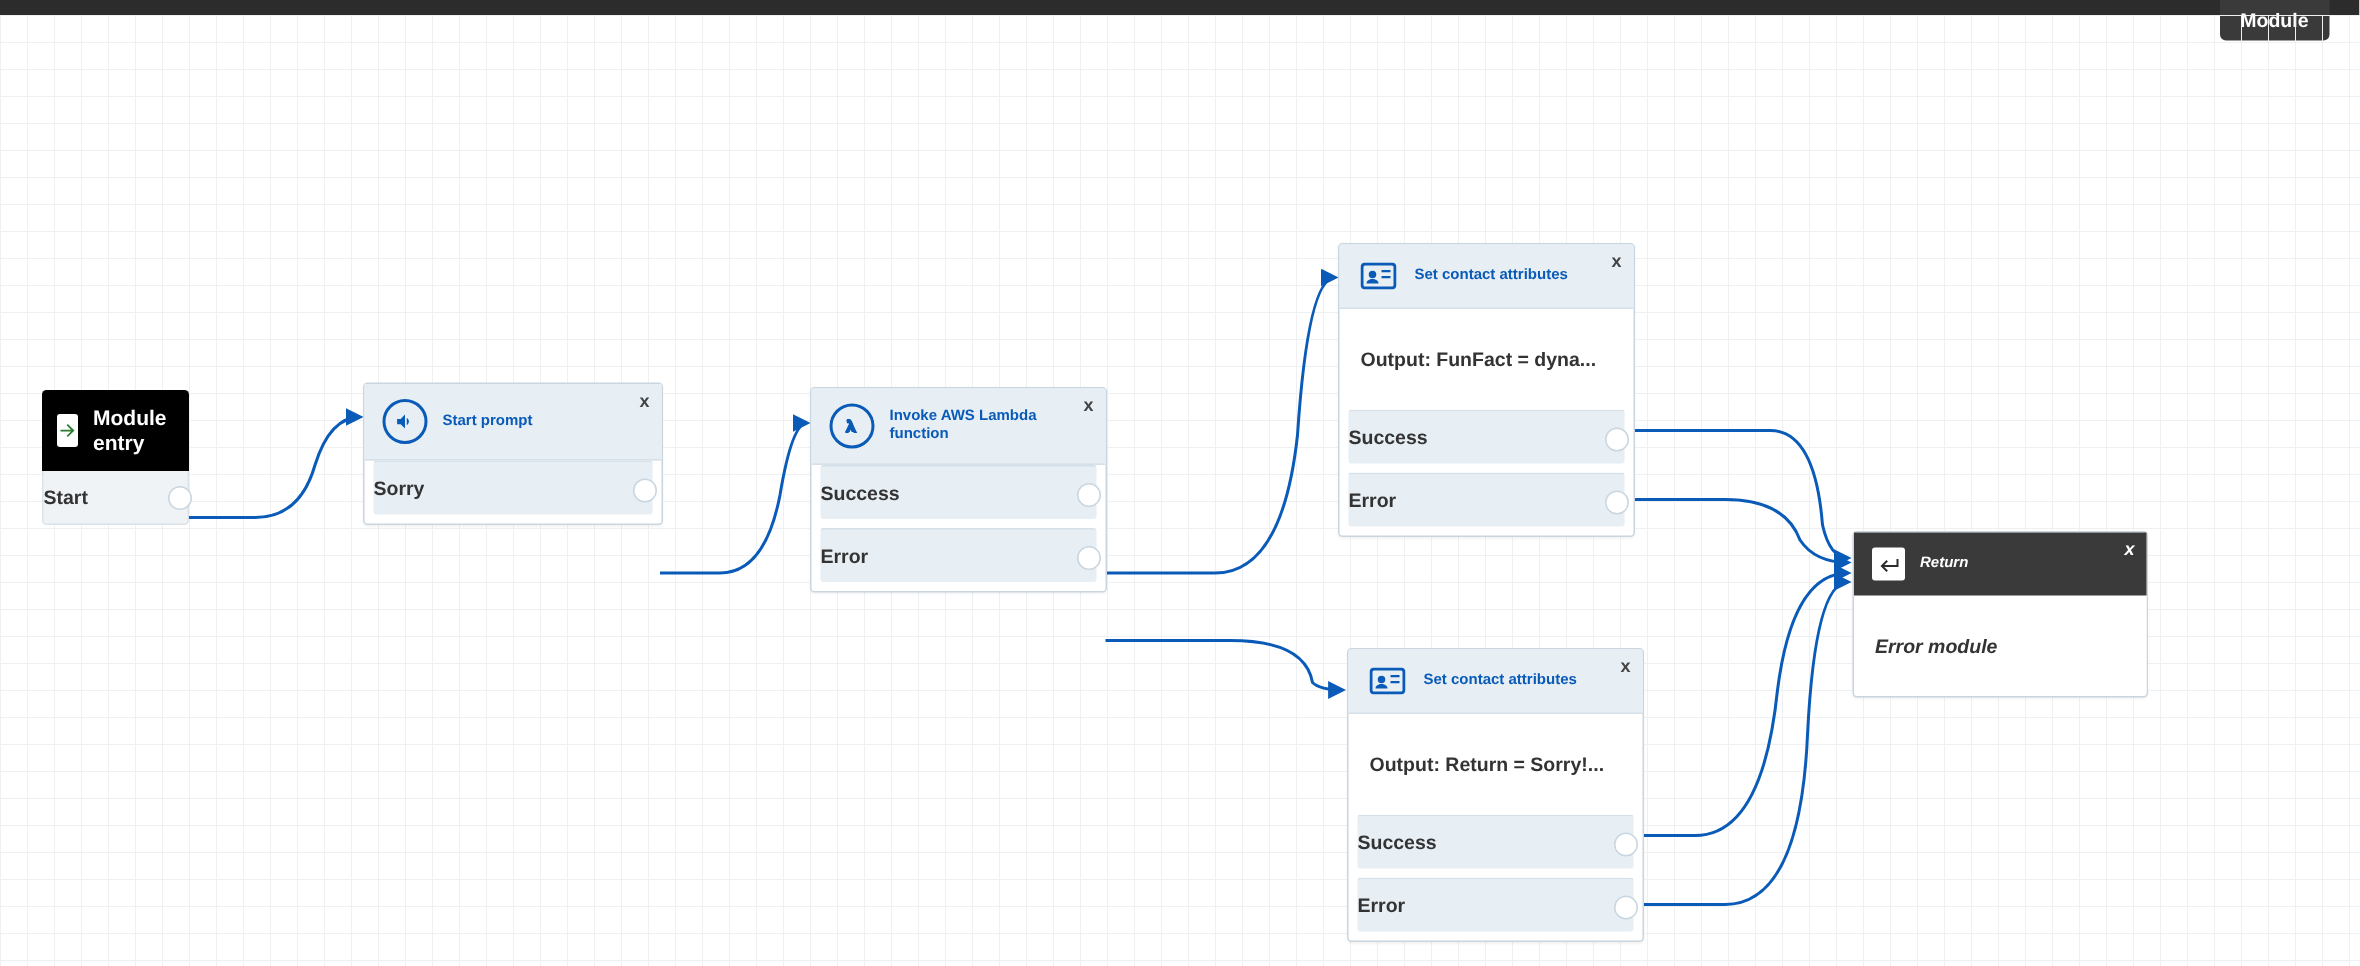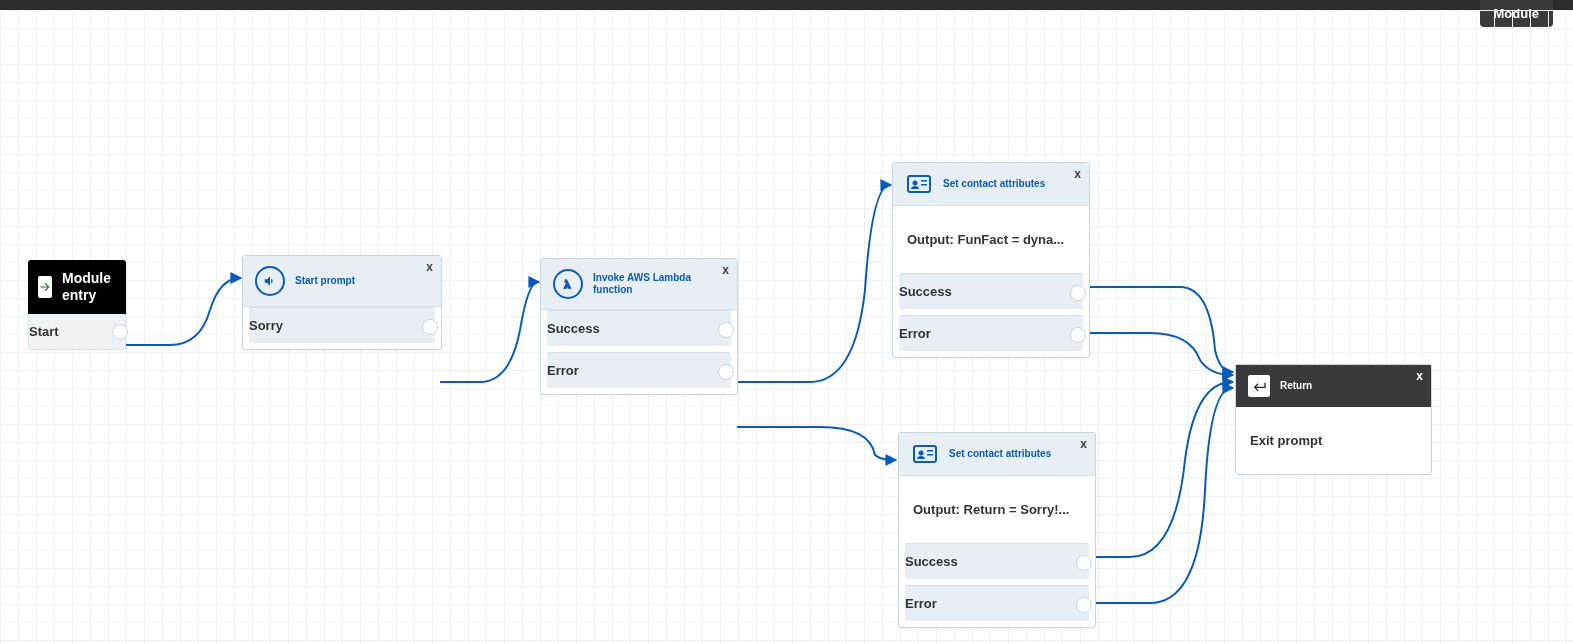--- a/index.html
+++ b/index.html
@@ -279,26 +279,26 @@
           </svg>
       </div>
       <div class="title" style="max-width:120px;">Set contact attributes</div>
       <div class="close">x</div>
     </div>
     <div class="body">Output: Return = Sorry!...</div>
     <div class="port">Success</div>
     <div class="port">Error</div>
   </div>
 
-  <div class="node return" style="left:1235px; top:354px; width:195px;">
+  <div class="node return" style="left:1235px; top:344px; width:195px;font-style:italic;">
     <div class="header">
       <div class="return-icon">
         <svg width="16" height="16" viewBox="0 0 24 24" fill="#2c2c2c">
             <path d="M20 7v6H7.8l3.6-3.6L10 8l-6 6 6 6 1.4-1.4L7.8 15H22V7z"></path>
           </svg>
       </div>
       <div class="title">Return</div>
       <div class="close">x</div>
     </div>
-    <div class="body">Exit prompt</div>
+    <div class="body">Error module</div>
   </div>
 
 </div>
 
 </body></html>

